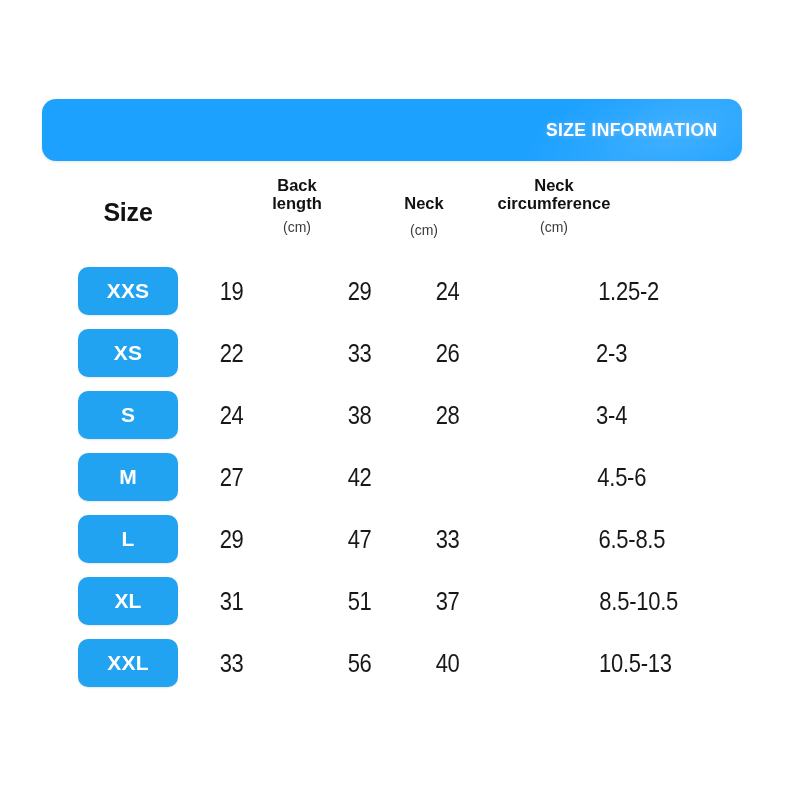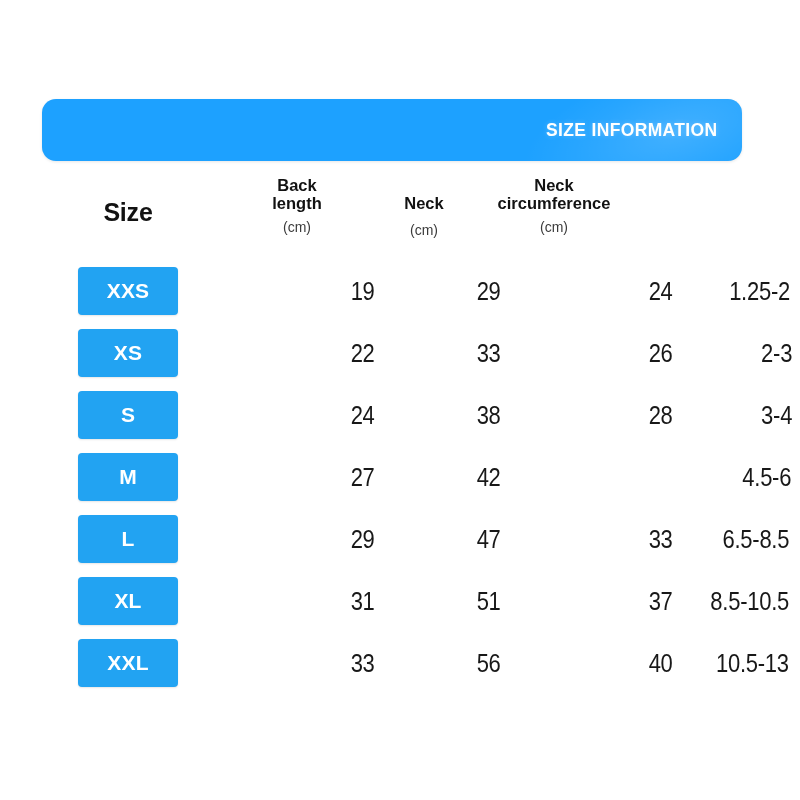--- a/index.html
+++ b/index.html
@@ -135,27 +135,27 @@
   .row {
     position: relative;
     height: 62px;
   }
   .cell {
     position: absolute;
     top: 0;
     height: 62px;
     display: flex;
     align-items: center;
-    justify-content: flex-end;
+    justify-content: flex-start;
   }
   .size-badge {
     width: 100px;
     height: 48px;
     background: #22A3F2;
-    border-radius: 4px;
+    border-radius: 10px;
     display: flex;
     align-items: center;
     justify-content: center;
     color: #ffffff;
     font-family: "Liberation Sans", sans-serif;
     font-weight: bold;
     font-size: 21px;
     letter-spacing: 0.2px;
     box-shadow: 0 1px 2px rgba(0,0,0,0.10);
   }

